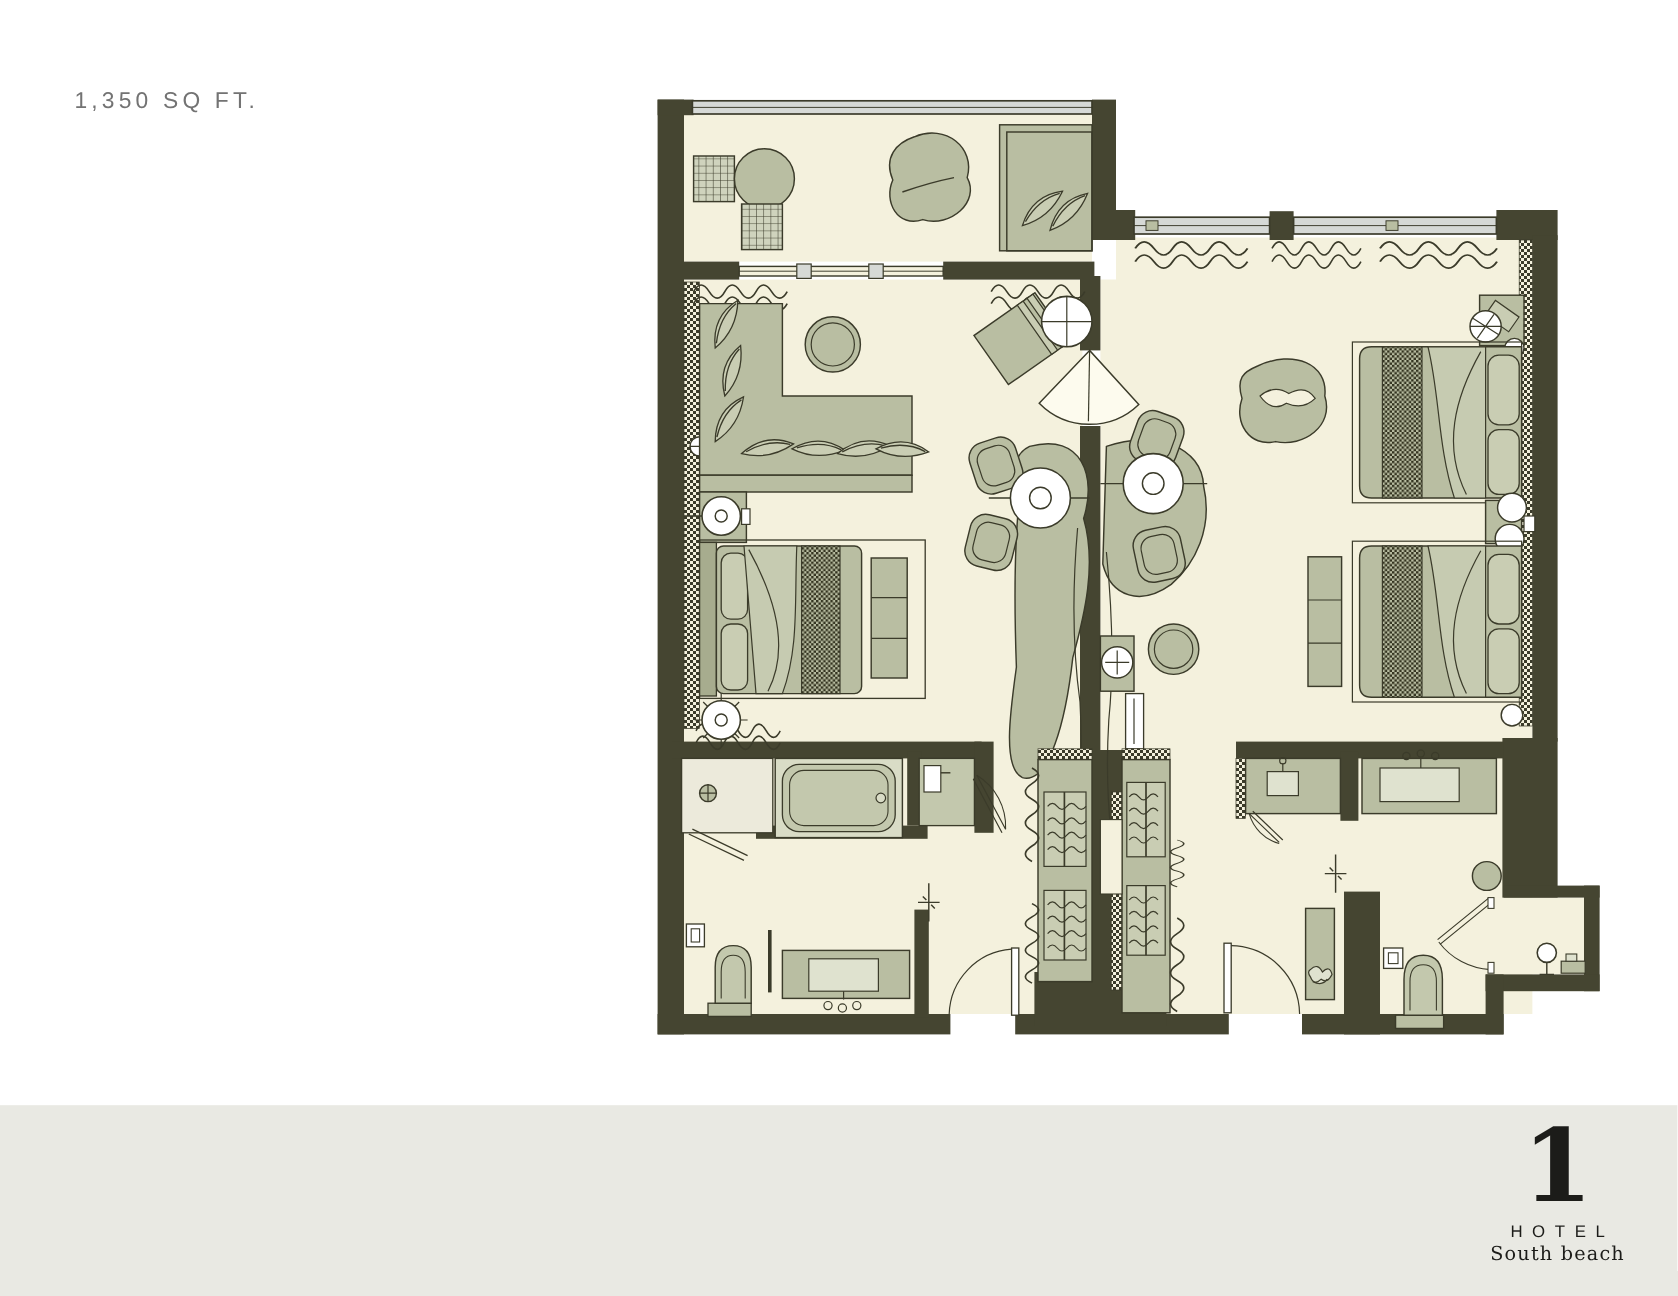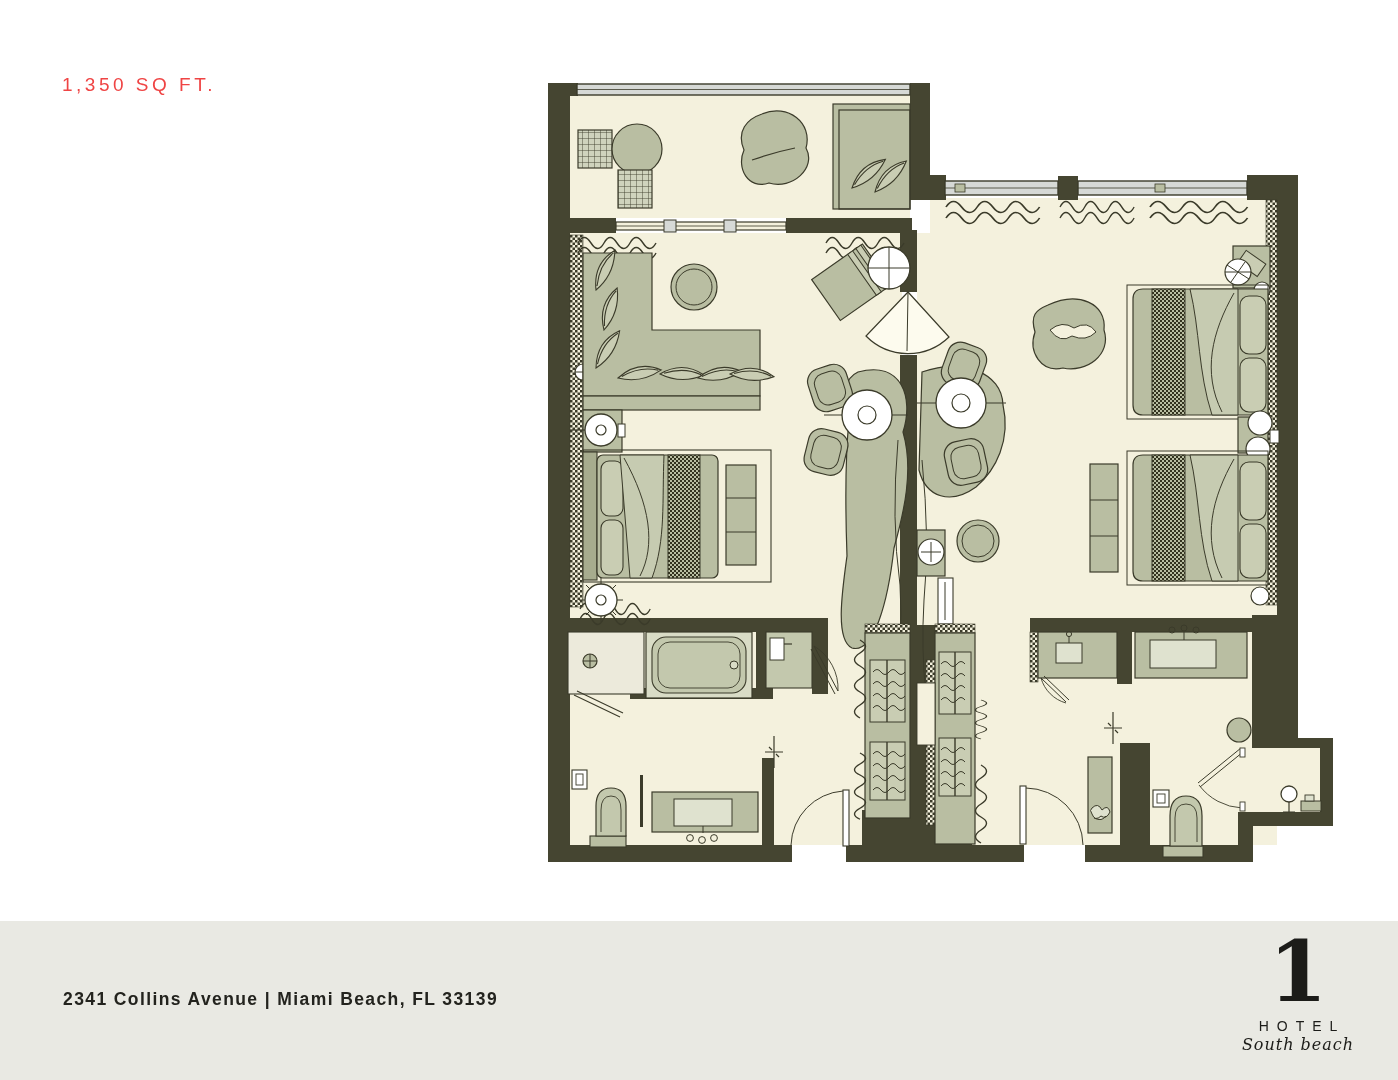--- a/index.html
+++ b/index.html
@@ -8,32 +8,32 @@
     background:#ffffff;
     font-family:"Liberation Sans", sans-serif;
     color:#26261f;
   }
   .page-header{position:absolute;left:62px;top:52px;}
   .title{
     font-size:29px;font-weight:bold;letter-spacing:3px;line-height:39px;
     color:#2b2b27;
   }
   .area{
-    margin-top:22px;font-size:19px;font-weight:normal;letter-spacing:3.5px;color:#ef4444;
+    margin-top:22px;font-size:19px;font-weight:normal;letter-spacing:3.5px;color:#737373;
   }
   .plan-wrap{position:absolute;left:0;top:0;width:1398px;height:1080px;}
   .footer-band{
     position:absolute;left:0;top:921px;width:1398px;height:159px;
     background:#e9e9e3;
   }
   .footer-text{position:absolute;left:63px;top:988px;font-size:17.5px;font-weight:bold;letter-spacing:1.4px;color:#23231e;line-height:23px;}
   .logo{position:absolute;left:1238px;top:930px;width:120px;text-align:center;color:#1c1c19;}
   .logo-numeral{font-family:"DejaVu Serif", serif;font-weight:bold;font-size:84px;line-height:84px;}
   .logo-hotel{margin-top:4px;font-size:14px;font-weight:normal;letter-spacing:8px;text-indent:8px;}
-  .logo-sub{font-family:"DejaVu Serif", serif;font-style:italic;font-size:16px;margin-top:1px;letter-spacing:1px;}
+  .logo-sub{font-family:"DejaVu Serif", serif;font-size:16px;margin-top:1px;letter-spacing:1px;}
 </style>
 </head>
 <body>
 
 <div class="plan-wrap">
 <svg width="1398" height="1080" viewBox="0 0 1398 1080">
   <defs>
     <pattern id="ck" width="5" height="5" patternUnits="userSpaceOnUse">
       <rect width="5" height="5" fill="#f4f1dd"></rect>
       <rect width="2.5" height="2.5" fill="#3b3b2a"></rect>
@@ -419,20 +419,19 @@
   </g>
 </svg>
 </div>
 
 <div class="page-header">
   <div class="area">1,350 SQ FT.</div>
 </div>
 
 <div class="footer-band"></div>
 <div class="footer-text">
-  <div>2341 Collins Avenue | Miami Beach, FL 33139</div>
 </div>
 
 <div class="logo">
   <div class="logo-numeral">1</div>
   <div class="logo-hotel">HOTEL</div>
   <div class="logo-sub">South beach</div>
 </div>
 
 </body></html>

